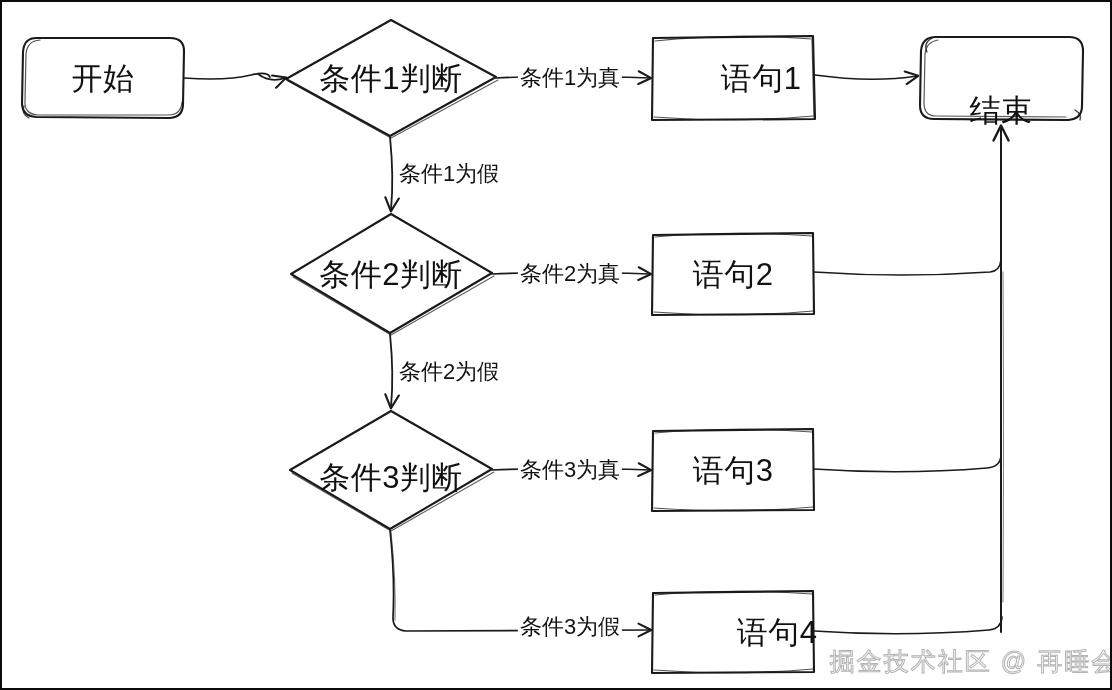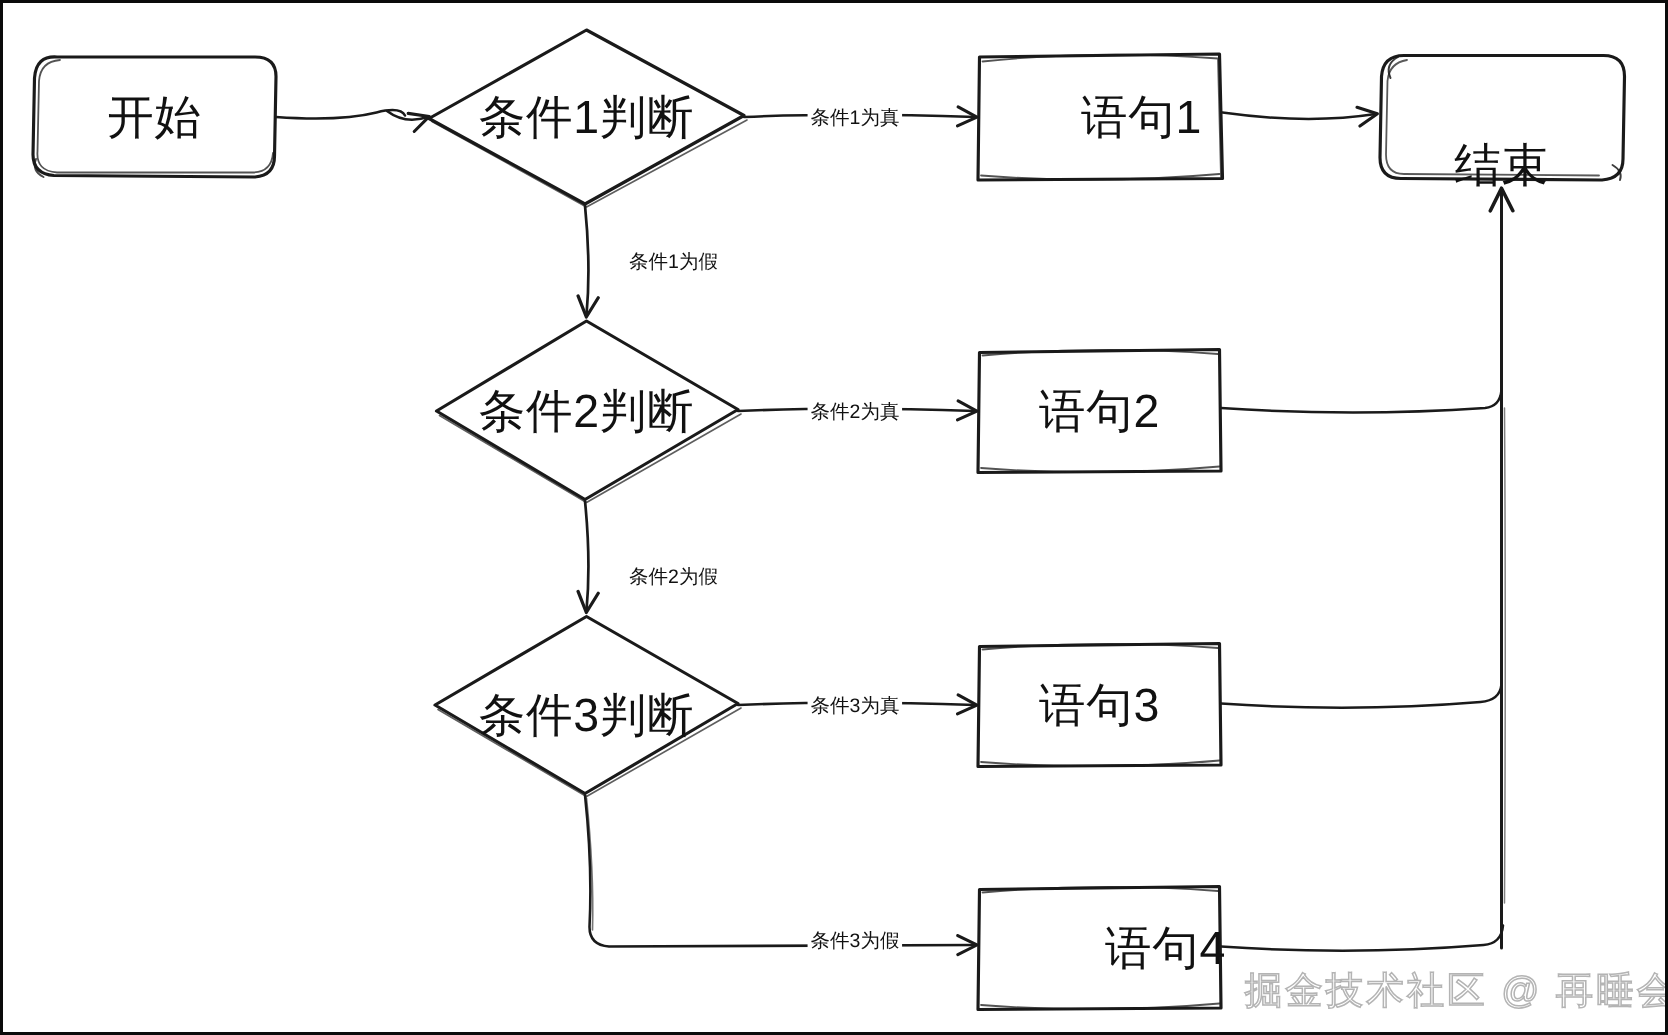--- a/index.html
+++ b/index.html
@@ -33,21 +33,21 @@
     font-size: 31px;
     line-height: 1;
     letter-spacing: 0.5px;
     white-space: nowrap;
     transform: translate(-50%, -50%);
     pointer-events: none;
   }
   .edge-label {
     position: absolute;
     color: #111111;
-    font-size: 13px;
+    font-size: 22px;
     line-height: 1;
     white-space: nowrap;
     transform: translate(-50%, -50%);
     background: #ffffff;
     padding: 0 2px;
   }
   .watermark {
     position: absolute;
     font-size: 25px;
     line-height: 1;
@@ -186,19 +186,19 @@
   <div class="node-label" style="left:999px; top:76px;margin-top:32px;">结束</div>
   <div class="node-label" style="left:389px; top:272px;">条件2判断</div>
   <div class="node-label" style="left:731px; top:272px;">语句2</div>
   <div class="node-label" style="left:389px; top:475px;">条件3判断</div>
   <div class="node-label" style="left:731px; top:468px;">语句3</div>
   <div class="node-label" style="left:731px; top:630px;margin-left:44px;">语句4</div>
 
   <div class="edge-label" style="left:568px; top:76px;">条件1为真</div>
   <div class="edge-label" style="left:447px; top:172px;">条件1为假</div>
   <div class="edge-label" style="left:568px; top:272px;">条件2为真</div>
-  <div class="edge-label" style="left:447px; top:370px;margin-top:12px;">条件2为假</div>
+  <div class="edge-label" style="left:447px; top:370px;">条件2为假</div>
   <div class="edge-label" style="left:568px; top:468px;">条件3为真</div>
   <div class="edge-label" style="left:568px; top:625px;">条件3为假</div>
 
   <div class="watermark" style="left:972px; top:659px;">掘金技术社区 @ 再睡会</div>
 
 </div>
 
 </body></html>

